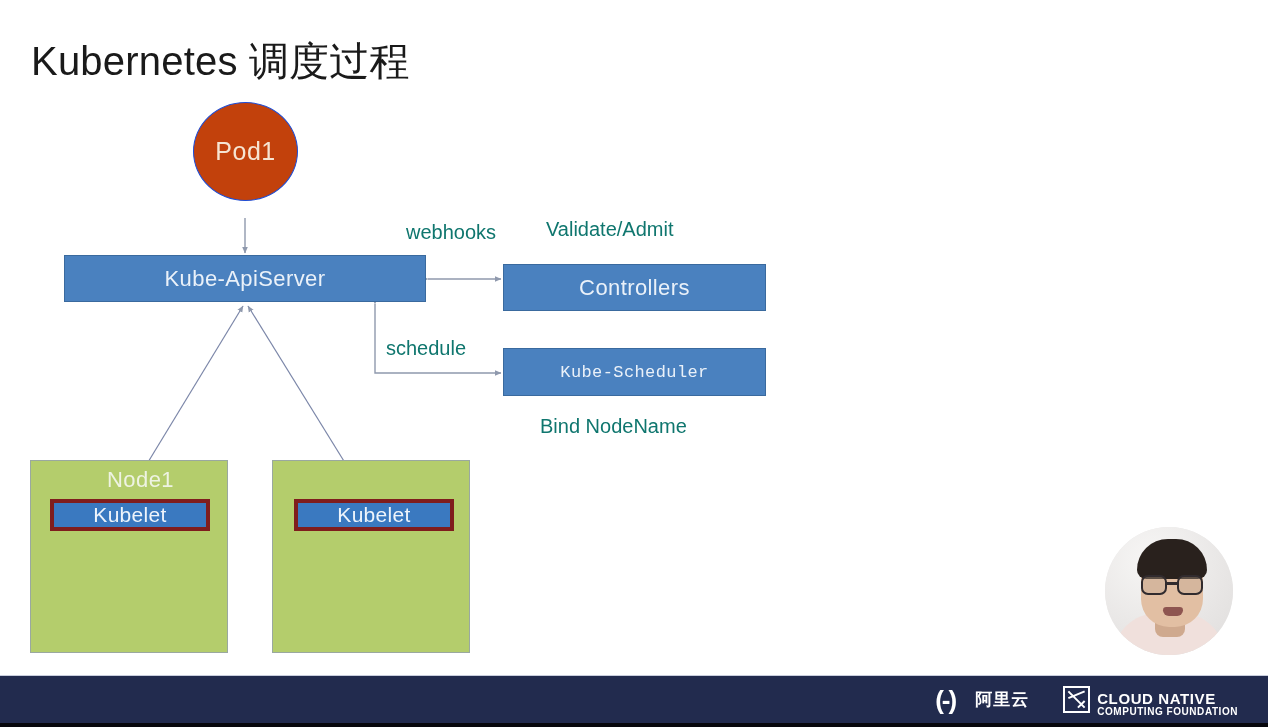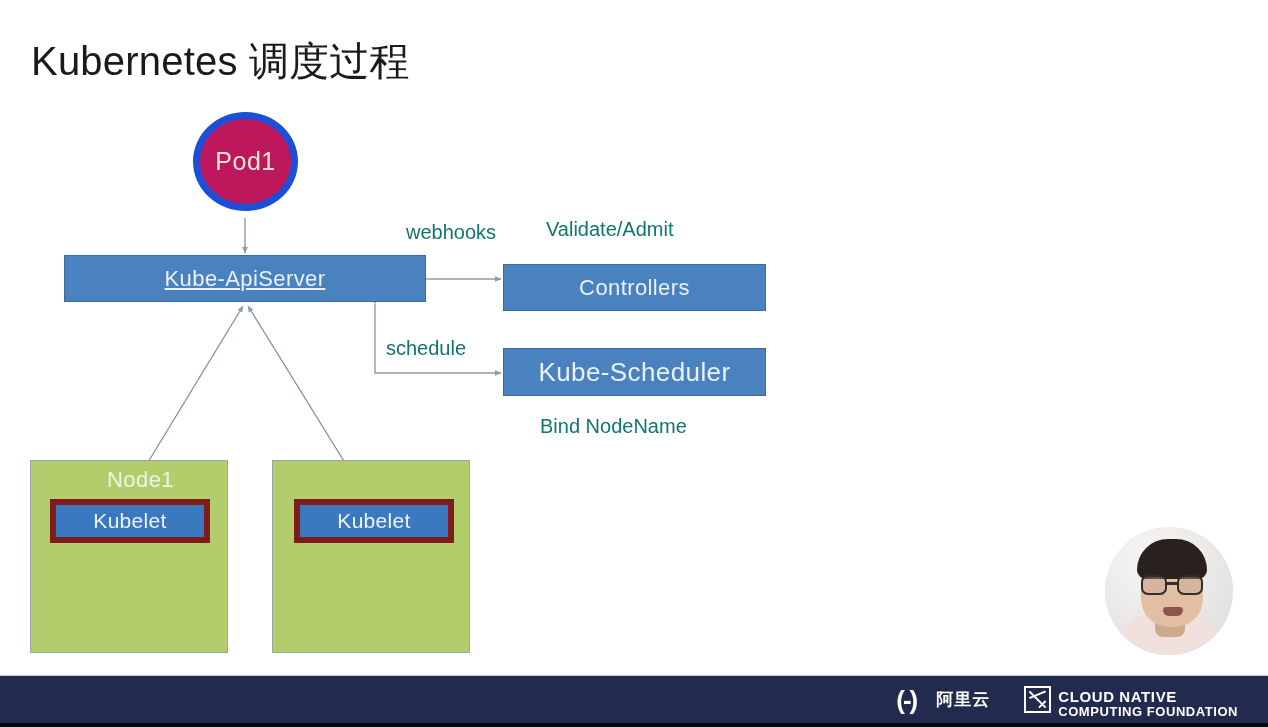--- a/index.html
+++ b/index.html
@@ -41,26 +41,26 @@
     left: 0;
     top: 0;
     width: 1268px;
     height: 675px;
     pointer-events: none;
   }
   
   .node-pod {
     position: absolute;
     left: 193px;
-    top: 112px;
+    top: 102px;
     width: 105px;
     height: 99px;
     border-radius: 50%;
-    background: #be185d;
-    border: 7px solid #1d4ed8;
+    background: #c2410c;
+    border: 1px solid #1d4ed8;
     display: flex;
     align-items: center;
     justify-content: center;
     box-sizing: border-box;
   }
   .node-pod span {
     color: #f6e4d2;
     font-size: 25px;
     letter-spacing: 0.5px;
   }
@@ -76,36 +76,36 @@
   .box-blue span {
     color: #eaf1f9;
     letter-spacing: 0.4px;
   }
   #apiserver {
     left: 64px;
     top: 255px;
     width: 362px;
     height: 47px;
   }
-  #apiserver span { font-size: 22px; text-decoration: underline; }
+  #apiserver span { font-size: 22px; }
   #controllers {
     left: 503px;
     top: 256px;
     width: 263px;
     height: 47px;
     margin-top: 8px;
   }
   #controllers span { font-size: 22px; }
   #scheduler {
     left: 503px;
     top: 348px;
     width: 263px;
     height: 48px;
   }
-  #scheduler span { font-size: 26px; }
+  #scheduler span { font-size: 17px; font-family: Liberation Mono, monospace; }
   .box-green {
     position: absolute;
     background: #b4cd6c;
     border: 1px solid #9aa8a0;
     box-sizing: border-box;
   }
   #node1 {
     left: 30px;
     top: 460px;
     width: 198px;
@@ -125,23 +125,23 @@
     text-align: center;
     color: #eef3e2;
     font-size: 22px;
     letter-spacing: 0.4px;
     margin-left: 23px;
   }
   .kubelet {
     position: absolute;
     top: 38px;
     width: 160px;
-    height: 44px;
+    height: 32px;
     background: #3a79c0;
-    border: 6px solid #7f1d1d;
+    border: 4px solid #7f1d1d;
     display: flex;
     align-items: center;
     justify-content: center;
     box-sizing: border-box;
   }
   #kubelet1 { left: 19px; }
   #kubelet2 { left: 21px; }
   .kubelet span {
     color: #eef4fb;
     font-size: 21px;
@@ -317,21 +317,21 @@
   }
   .logo-cncf .w1 {
     color: #ffffff;
     font-size: 15px;
     font-weight: 700;
     letter-spacing: 0.6px;
     margin-top: 9px;
   }
   .logo-cncf .w2 {
     color: #ffffff;
-    font-size: 13px;
+    font-size: 10px;
     font-weight: 700;
     letter-spacing: 0.55px;
   }
 </style>
 </head>
 <body>
 
 <div id="slide">
 
   <div class="slide-title">Kubernetes 调度过程</div>

